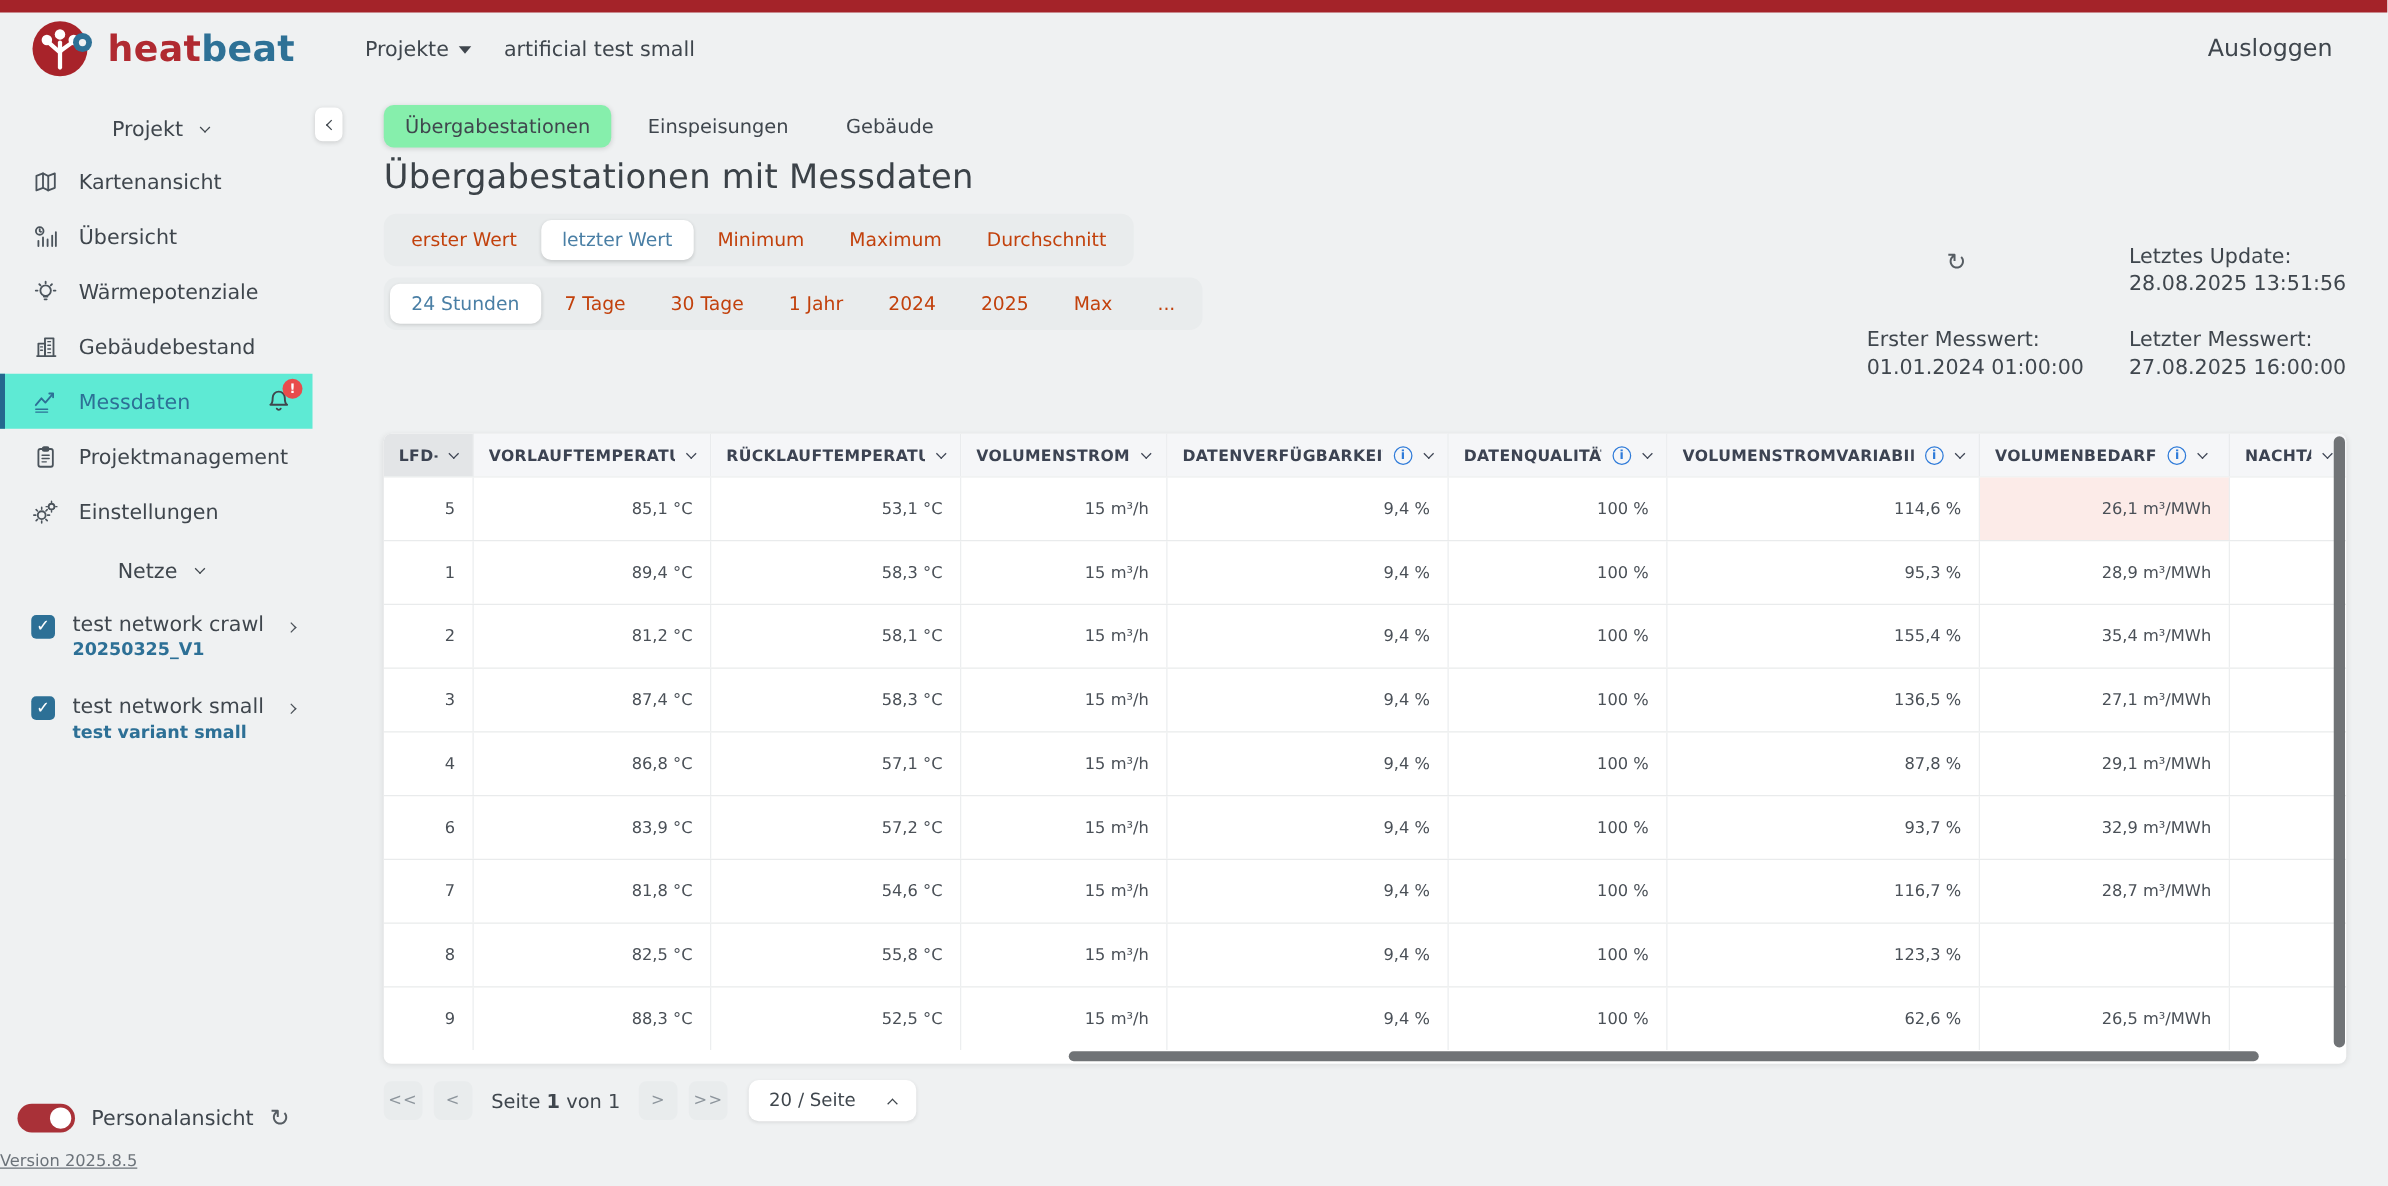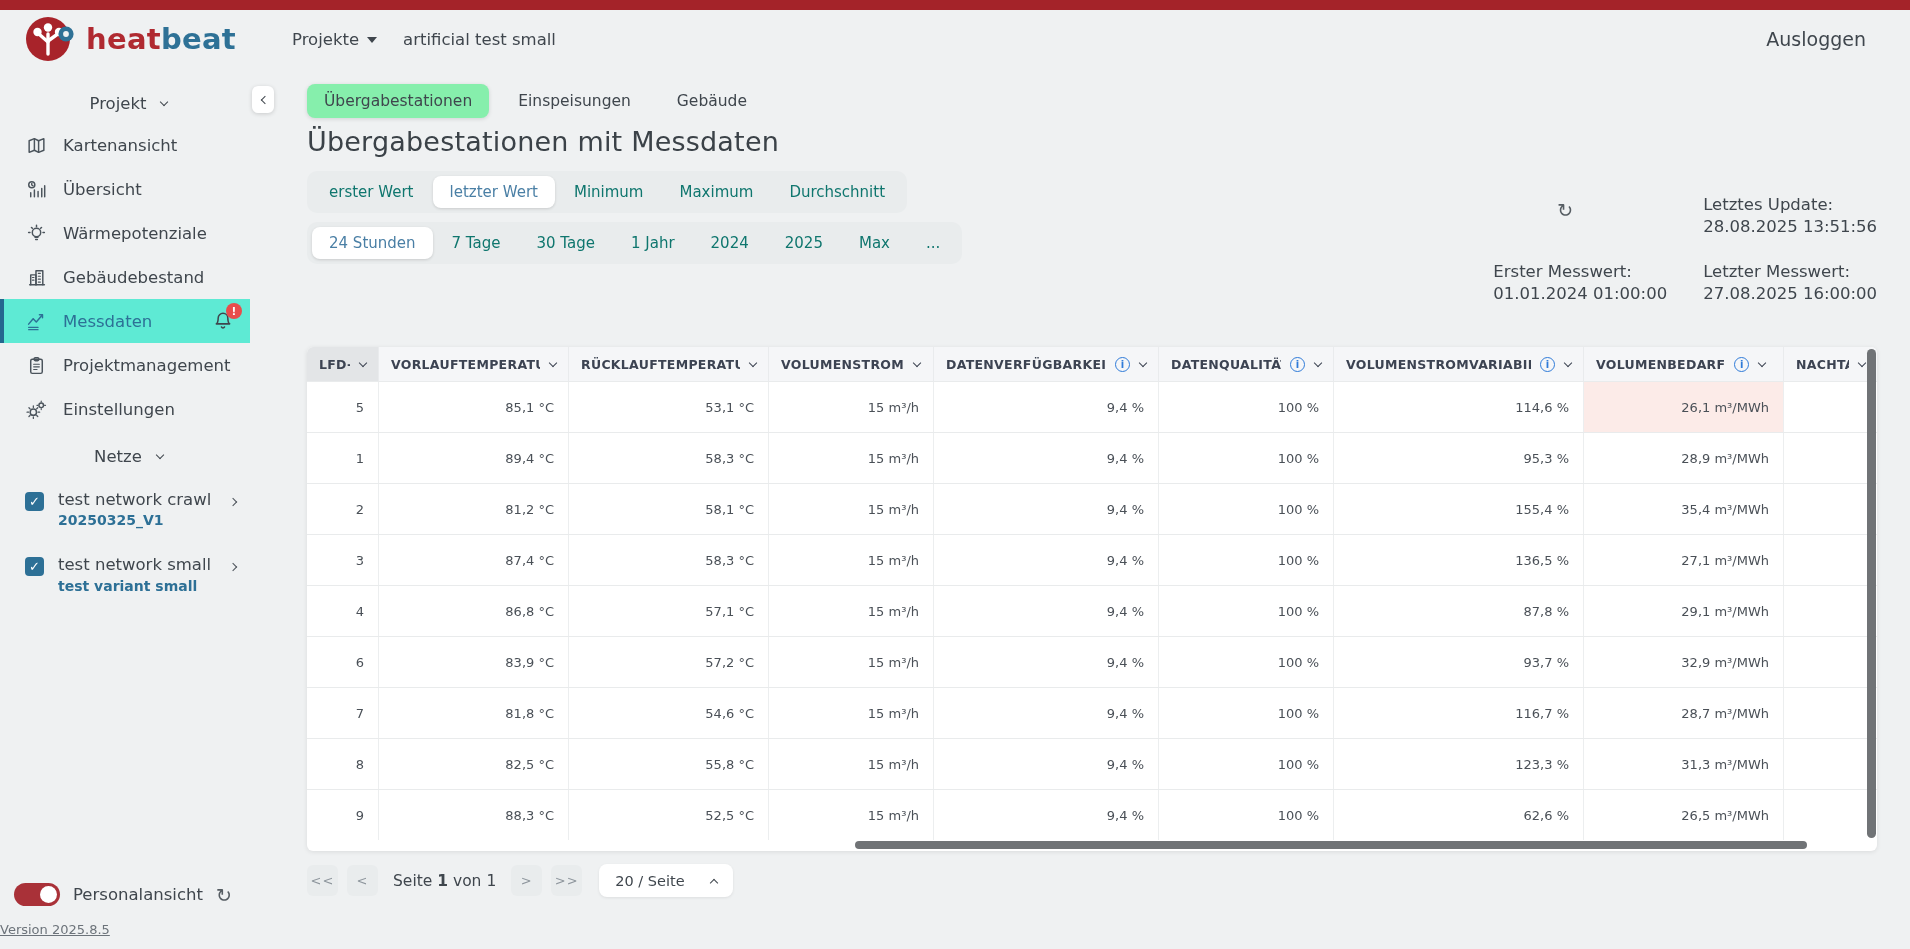--- a/index.html
+++ b/index.html
@@ -45,21 +45,21 @@
   .collapse-btn { position:absolute; left:252px; top:86px; width:22px; height:27px; background:#fff; border-radius:6px; box-shadow:0 1px 4px rgba(0,0,0,.16); display:flex; align-items:center; justify-content:center; z-index:5; cursor:pointer; }
 
   
   .main { flex:1; padding:16px 0 0 57px; position:relative; }
   .tabs-row { display:flex; align-items:center; gap:12px; margin-bottom:8px; }
   .tab { padding:8px 17px; font-size:15.5px; cursor:pointer; border-radius:8px; }
   .tab.active { background:#86efac; box-shadow:0 1px 4px rgba(0,0,0,.13); }
   .page-title { font-size:27px; font-weight:500; color:#3b4248; letter-spacing:.2px; margin:8px 0 14px; }
   .filter-group { display:inline-flex; background:#e9eced; border-radius:10px; padding:5px; gap:2px; margin-bottom:9px; }
   .filter-row { display:block; }
-  .filter-btn { padding:7px 17px; font-size:15px; color:#0f766e; border-radius:8px; cursor:pointer; white-space:nowrap; }
+  .filter-btn { padding:7px 17px; font-size:15px; color:#c2410c; border-radius:8px; cursor:pointer; white-space:nowrap; }
   .filter-btn.active { background:#fff; color:#4a7fa5; box-shadow:0 1px 3px rgba(0,0,0,.14); }
 
   .update-info { position:absolute; top:126px; right:33px; text-align:left; font-size:16.5px; line-height:1.35; }
   .update-row1 { display:flex; justify-content:flex-end; align-items:flex-start; }
   .update-row1 .refresh-glyph { margin:4px 130px 0 0; }
   .update-row2 { display:flex; justify-content:flex-end; gap:36px; margin-top:22px; }
   .pair div { white-space:nowrap; }
 
   
   .table-card { position:relative; width:1570px; background:#fff; border-radius:6px; box-shadow:0 1px 5px rgba(0,0,0,.09); margin-top:74px; overflow:hidden; }
@@ -457,21 +457,20 @@
           </div>
 
           <div class="trow">
             <div class="cell">8</div>
             <div class="cell">82,5 °C</div>
             <div class="cell">55,8 °C</div>
             <div class="cell">15 m³/h</div>
             <div class="cell">9,4 %</div>
             <div class="cell">100 %</div>
             <div class="cell">123,3 %</div>
-            <div class="cell">31,3 m³/MWh</div>
             <div class="cell"></div>
           </div>
 
           <div class="trow">
             <div class="cell">9</div>
             <div class="cell">88,3 °C</div>
             <div class="cell">52,5 °C</div>
             <div class="cell">15 m³/h</div>
             <div class="cell">9,4 %</div>
             <div class="cell">100 %</div>

